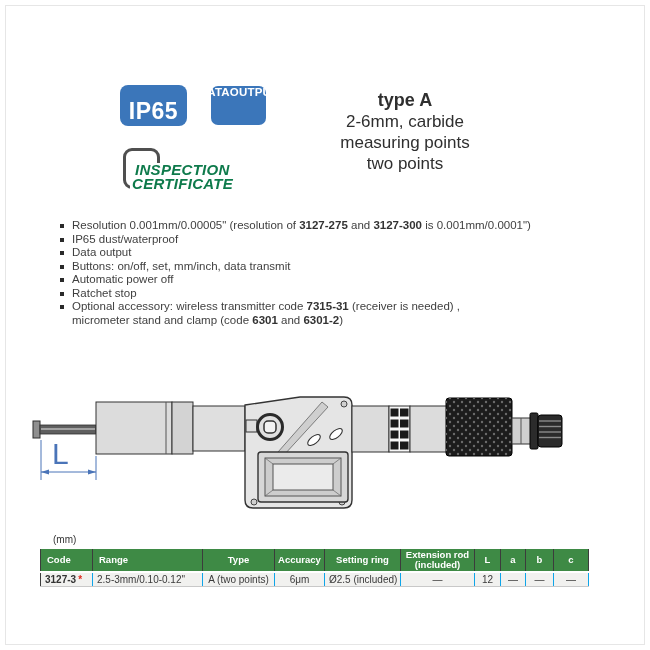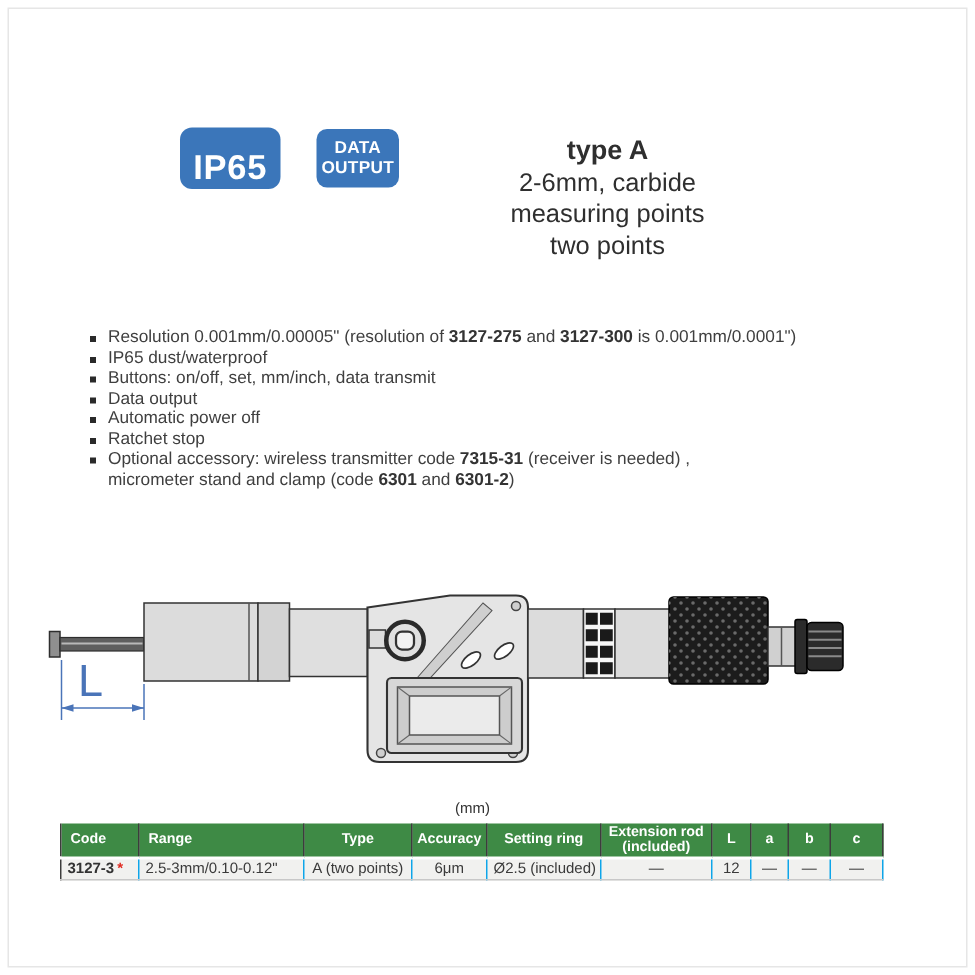--- a/index.html
+++ b/index.html
@@ -7,21 +7,21 @@
     position:relative;width:650px;height:650px;background:#ffffff;overflow:hidden;
     font-family:"Liberation Sans", sans-serif;color:#3a3a3a;
   }
   .page-edge{position:absolute;inset:5px;border:1px solid #e6e6e6;pointer-events:none;}
 
   
   .badge{position:absolute;background:#3b76ba;color:#fff;text-align:center;font-weight:bold;border-radius:8px;}
   .badge-ip65{left:120px;top:85px;width:67px;height:41px;}
   .badge-ip65 .l1{font-size:23px;line-height:25px;margin-top:14px;letter-spacing:0.5px;}
   .badge-ip65 .l2{font-size:8.6px;line-height:10px;letter-spacing:0.2px;}
-  .badge-data{left:211px;top:86px;width:55px;height:39px;display:flex;flex-direction:column;justify-content:center;border-radius:7px;}
+  .badge-data{left:211px;top:86px;width:55px;height:39px;display:flex;flex-direction:row;justify-content:center;border-radius:7px;}
   .badge-data div{font-size:11.5px;line-height:13px;letter-spacing:0.2px;}
 
   
   .cert{position:absolute;left:118px;top:146px;width:150px;height:52px;}
   .cert-frame{position:absolute;left:5px;top:2px;width:31px;height:35px;border:3.5px solid #4f4f4f;border-radius:9px;}
   .cert-t{position:absolute;font-style:italic;font-weight:bold;color:#0e7a4b;background:#fff;
           font-size:15px;line-height:14px;letter-spacing:0.3px;padding:0 2px;white-space:nowrap;}
   .cert-t.t1{left:15px;top:17px;}
   .cert-t.t2{left:12px;top:31px;}
 
@@ -34,21 +34,21 @@
   .features{position:absolute;left:60px;top:219px;width:540px;font-size:11.5px;line-height:13.5px;color:#3f3f3f;}
   .feat-line{display:flex;align-items:flex-start;}
   .feat-line .sq{width:4px;height:4px;background:#2a2a2a;margin:5px 8px 0 0;flex:none;}
   .feat-line.cont{padding-left:12px;}
   .bold{font-weight:bold;color:#333;}
 
   
   .diagram{position:absolute;left:0;top:388px;width:650px;height:140px;}
 
   
-  .unit-note{position:absolute;left:36px;top:534px;width:558px;text-align:center;font-size:10px;color:#333;}
+  .unit-note{position:absolute;left:53px;top:534px;width:558px;text-align:left;font-size:10px;color:#333;}
   .spec{position:absolute;left:40px;top:549px;border-collapse:collapse;table-layout:fixed;width:548px;}
   .spec th{
     background:#3e8a45;color:#fff;font-size:9.5px;font-weight:bold;height:20px;
     padding:1px 3px;border-right:1px solid #3c3c3c;border-bottom:2px solid #fff;
     white-space:pre-line;line-height:1.05;vertical-align:middle;box-sizing:border-box;
   }
   .spec th:first-child,.spec td:first-child{border-left:1px solid #3c3c3c;}
   .spec th.al{padding-left:6px;}
   .spec td{
     background:#f1f1ef;font-size:10px;color:#3a3a3a;height:15px;
@@ -65,44 +65,49 @@
 
   <div class="badge badge-ip65">
     <div class="l1">IP65</div>
     <div class="l2">WATERPROOF</div>
   </div>
   <div class="badge badge-data">
     <div>DATA</div>
     <div>OUTPUT</div>
   </div>
 
+  <div class="cert">
+    <div class="cert-frame"></div>
+    <div class="cert-t t1">INSPECTION</div>
+    <div class="cert-t t2">CERTIFICATE</div>
+  </div>
 
   <div class="type-block">
     <div class="type-title">type A</div>
     <div class="type-line">2-6mm, carbide</div>
     <div class="type-line">measuring points</div>
     <div class="type-line">two points</div>
   </div>
 
   <div class="features">
       <div class="feat-line">
         <span class="sq"></span>
         <span><span>Resolution 0.001mm/0.00005" (resolution of </span><span class="bold">3127-275</span><span> and </span><span class="bold">3127-300</span><span> is 0.001mm/0.0001")</span></span>
       </div>
       <div class="feat-line">
         <span class="sq"></span>
         <span><span>IP65 dust/waterproof</span></span>
       </div>
       <div class="feat-line">
         <span class="sq"></span>
+        <span><span>Data output</span></span>
+      </div>
+      <div class="feat-line">
+        <span class="sq"></span>
         <span><span>Buttons: on/off, set, mm/inch, data transmit</span></span>
-      </div>
-      <div class="feat-line">
-        <span class="sq"></span>
-        <span><span>Data output</span></span>
       </div>
       <div class="feat-line">
         <span class="sq"></span>
         <span><span>Automatic power off</span></span>
       </div>
       <div class="feat-line">
         <span class="sq"></span>
         <span><span>Ratchet stop</span></span>
       </div>
       <div class="feat-line">

